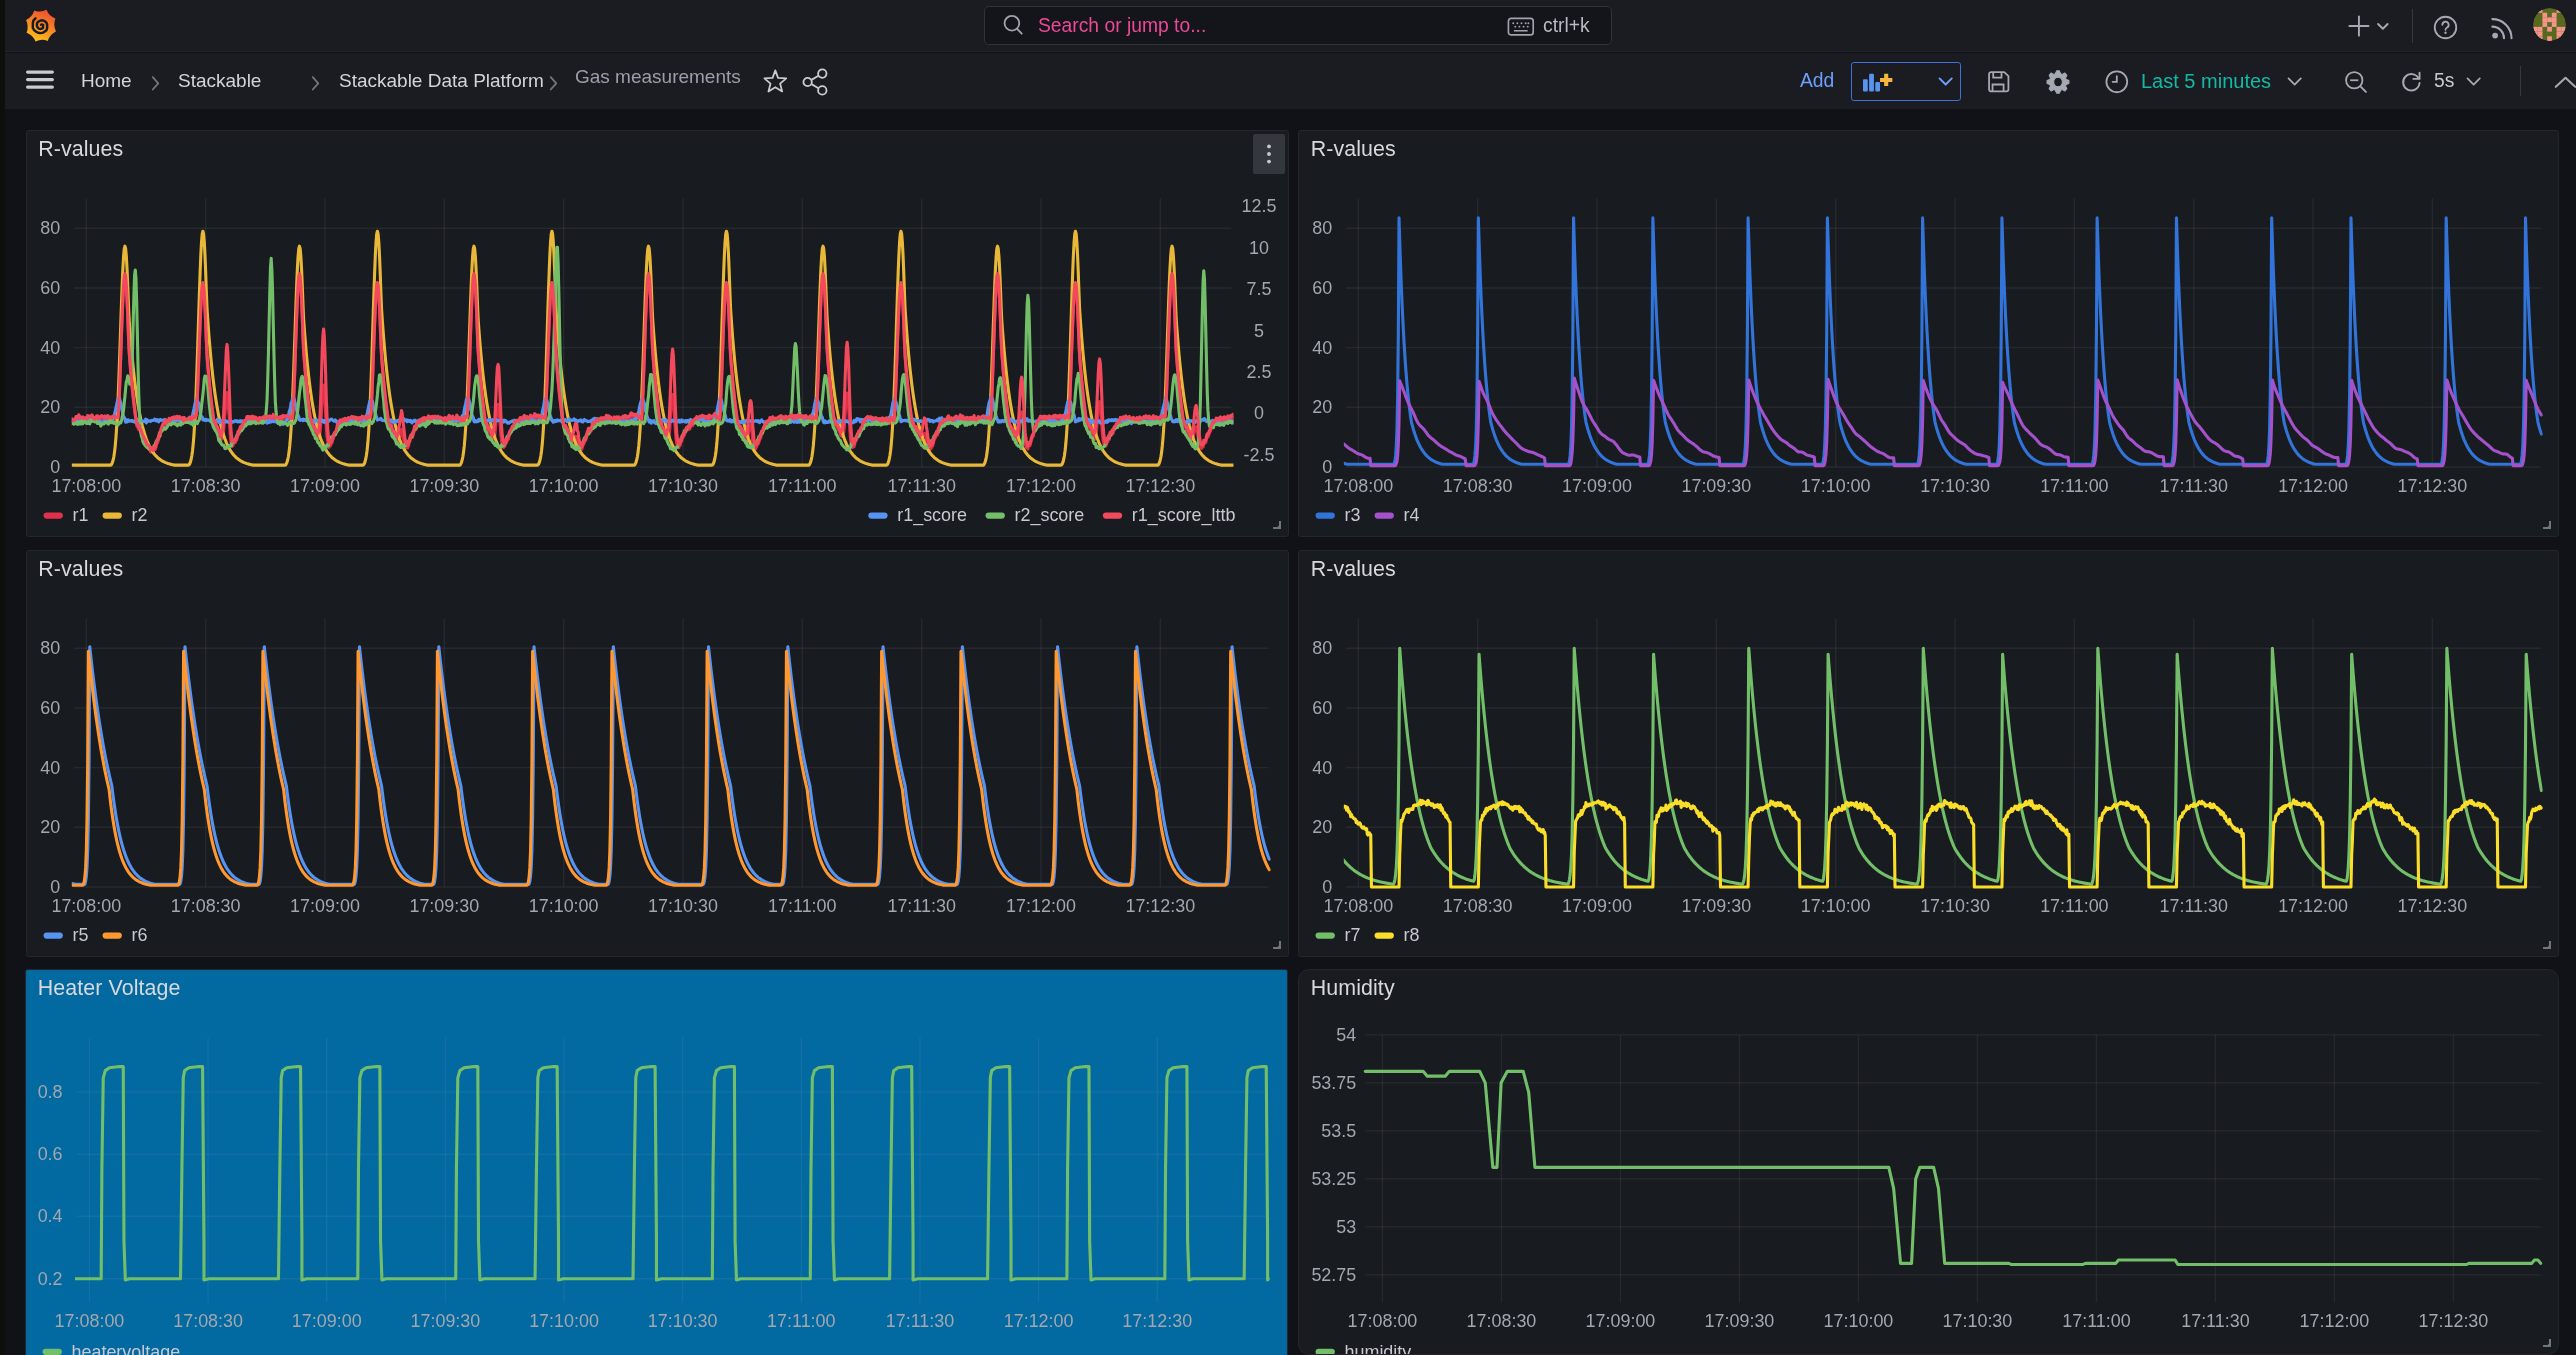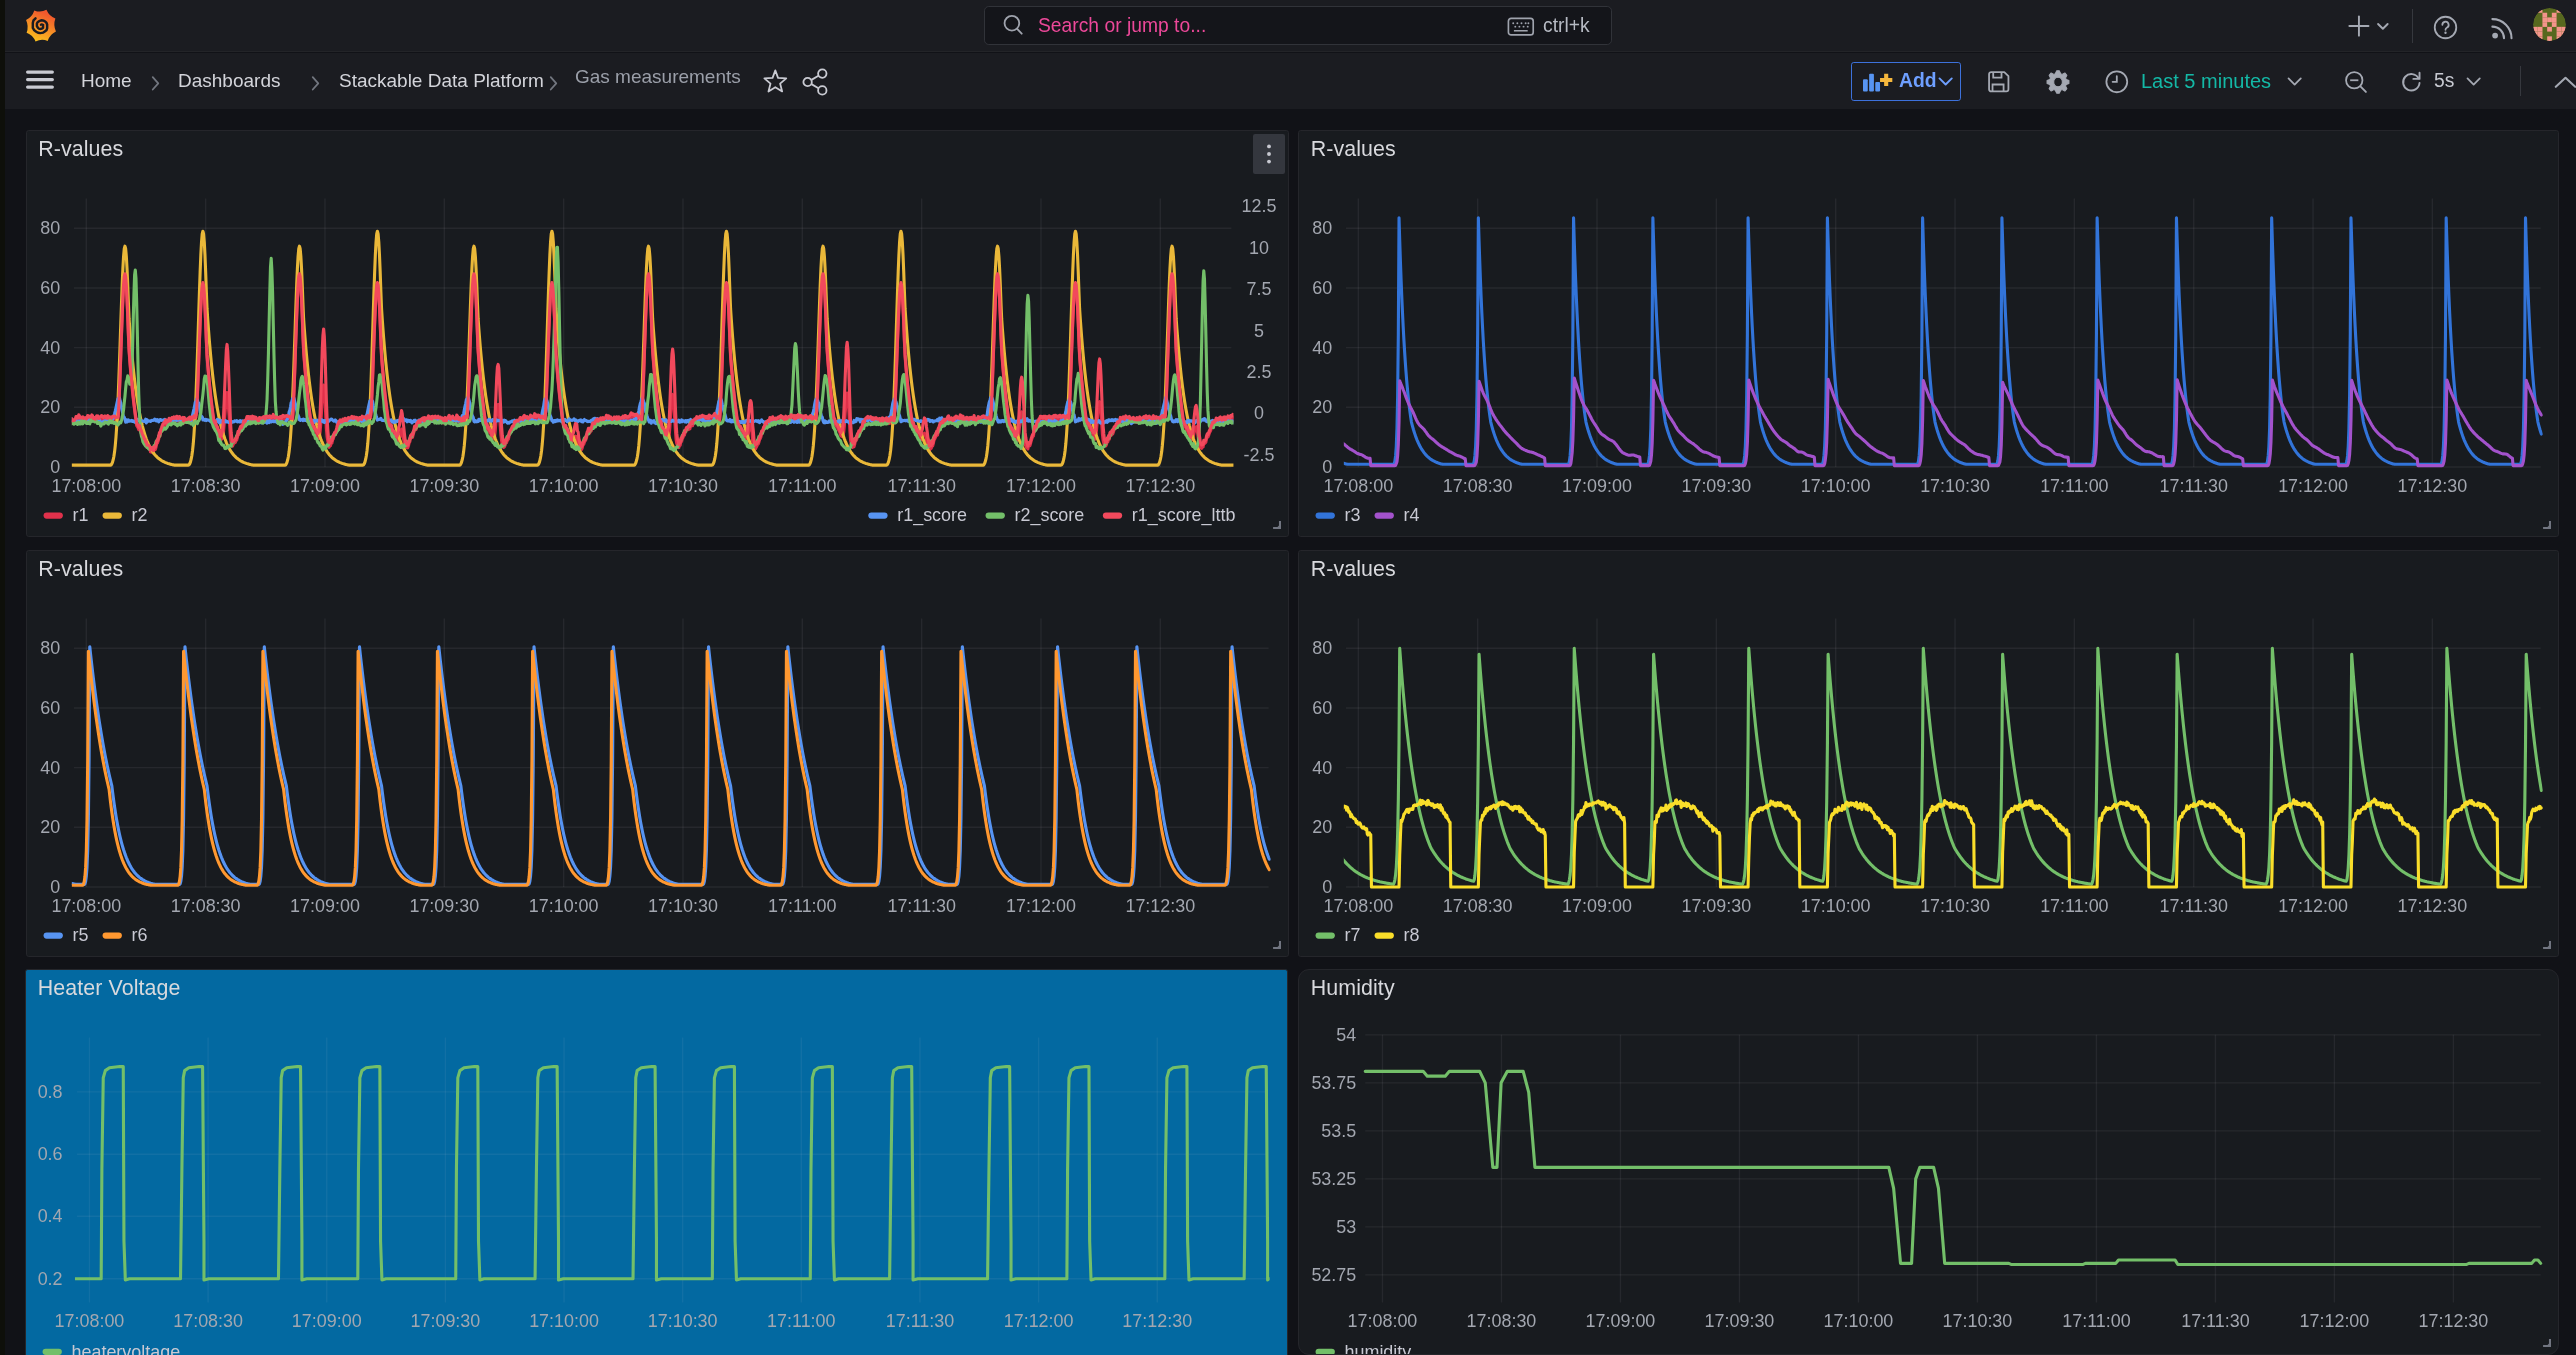--- a/index.html
+++ b/index.html
@@ -86,21 +86,21 @@
       </svg></div>
     <svg style="position:absolute;left:26px;top:69px" width="30" height="23.5" viewBox="0 0 44 34">
       <rect x="0" y="2" width="41" height="4.6" rx="2.3" fill="#c9cad2"></rect>
       <rect x="0" y="13" width="41" height="4.6" rx="2.3" fill="#c9cad2"></rect>
       <rect x="0" y="24" width="41" height="4.6" rx="2.3" fill="#c9cad2"></rect>
     </svg>
     <div style="position:absolute;left:81px;top:70px;font-size:19px;color:#d3d4da">Home</div>
     <svg style="position:absolute;left:150px;top:75px" width="11" height="16.6" viewBox="0 0 16 24">
       <path d="M4 3l8 9-8 9" fill="none" stroke="#72767f" stroke-width="2.6" stroke-linecap="round" stroke-linejoin="round"></path>
     </svg>
-    <div style="position:absolute;left:178px;top:70px;font-size:19px;color:#d3d4da">Dashboards</div>
+    <div style="position:absolute;left:178px;top:70px;font-size:19px;color:#d3d4da">Stackable</div>
     <svg style="position:absolute;left:310px;top:75px" width="11" height="16.6" viewBox="0 0 16 24">
       <path d="M4 3l8 9-8 9" fill="none" stroke="#72767f" stroke-width="2.6" stroke-linecap="round" stroke-linejoin="round"></path>
     </svg>
     <div style="position:absolute;left:339px;top:70px;font-size:19px;color:#d3d4da">Stackable Data Platform</div>
     <svg style="position:absolute;left:548px;top:75px" width="11" height="16.6" viewBox="0 0 16 24">
       <path d="M4 3l8 9-8 9" fill="none" stroke="#72767f" stroke-width="2.6" stroke-linecap="round" stroke-linejoin="round"></path>
     </svg>
     <div style="position:absolute;left:575px;top:66px;font-size:19px;color:#9b9fa9">Gas measurements</div>
     <svg style="position:absolute;left:762px;top:69px" width="28" height="26" viewBox="0 0 40 38">
       <path d="M19 2.0L23 12.9L35 13.7L26 21.3L29 32.8L19 26.5L9 32.8L12 21.3L3 13.7L15 12.9Z" fill="none" stroke="#c9cad2" stroke-width="2.6" stroke-linejoin="round"></path>
@@ -112,21 +112,21 @@
       <line x1="13.5" y1="17" x2="23.5" y2="11" stroke="#c9cad2" stroke-width="2.6"></line>
       <line x1="13.5" y1="23" x2="23.5" y2="29" stroke="#c9cad2" stroke-width="2.6"></line>
     </svg>
     <div style="position:absolute;left:1851px;top:62px;width:110px;height:39px;border:1.4px solid #3d71db;border-radius:2.8px"></div>
     <svg style="position:absolute;left:1863px;top:71px" width="30" height="22" viewBox="0 0 44 32">
       <rect x="0" y="12" width="7" height="18" rx="1.5" fill="#5794f2"></rect>
       <rect x="9" y="4" width="7" height="26" rx="1.5" fill="#5794f2"></rect>
       <rect x="18" y="16" width="7" height="14" rx="1.5" fill="#5794f2"></rect>
       <path d="M31 4h6v6h6v6h-6v6h-6v-6h-6v-6h6z" fill="#f5b73d"></path>
     </svg>
-    <div style="position:absolute;left:1899px;top:70px;font-size:19.3px;font-weight:700;color:#6e9fff">Add</div>
+    <div style="position:absolute;left:1800px;top:70px;font-size:19.3px;font-weight:400;color:#6e9fff">Add</div>
     <svg style="position:absolute;left:1936px;top:75px" width="19.3" height="15" viewBox="0 0 28 22">
       <path d="M5 5l9 9 9-9" fill="none" stroke="#6e9fff" stroke-width="2.8" stroke-linecap="round" stroke-linejoin="round"></path>
     </svg>
     <svg style="position:absolute;left:1987px;top:70px" width="23.5" height="23.5" viewBox="0 0 34 34">
       <path d="M3 6 a3 3 0 0 1 3-3 h19 l6 6 v19 a3 3 0 0 1 -3 3 h-22 a3 3 0 0 1 -3-3 z" fill="none" stroke="#a5a9b3" stroke-width="2.6" stroke-linejoin="round"></path>
       <path d="M9 3 v8 h12 v-8" fill="none" stroke="#a5a9b3" stroke-width="2.6"></path>
       <path d="M8 31 v-10 h16 v10" fill="none" stroke="#a5a9b3" stroke-width="2.6"></path>
     </svg>
     <svg style="position:absolute;left:2045px;top:69px" width="26" height="26" viewBox="0 0 38 38">
       <path d="M31 15.3L35 16.7L35 21.3L31 22.7L30 24.9L32 28.9L29 32.2L25 30.1L23 31.0L21 35.3L17 35.3L15 31.0L13 30.1L9 32.2L6 28.9L8 24.9L7 22.7L3 21.3L3 16.7L7 15.3L8 13.1L6 9.1L9 5.8L13 7.9L15 7.0L17 2.7L21 2.7L23 7.0L25 7.9L29 5.8L32 9.1L30 13.1ZM25.3 19.0a6.3 6.3 0 1 0 -12.5 0a6.3 6.3 0 1 0 12.5 0Z" fill="#a5a9b3" fill-rule="evenodd" stroke="#a5a9b3" stroke-width="1.5" stroke-linejoin="round"></path>

